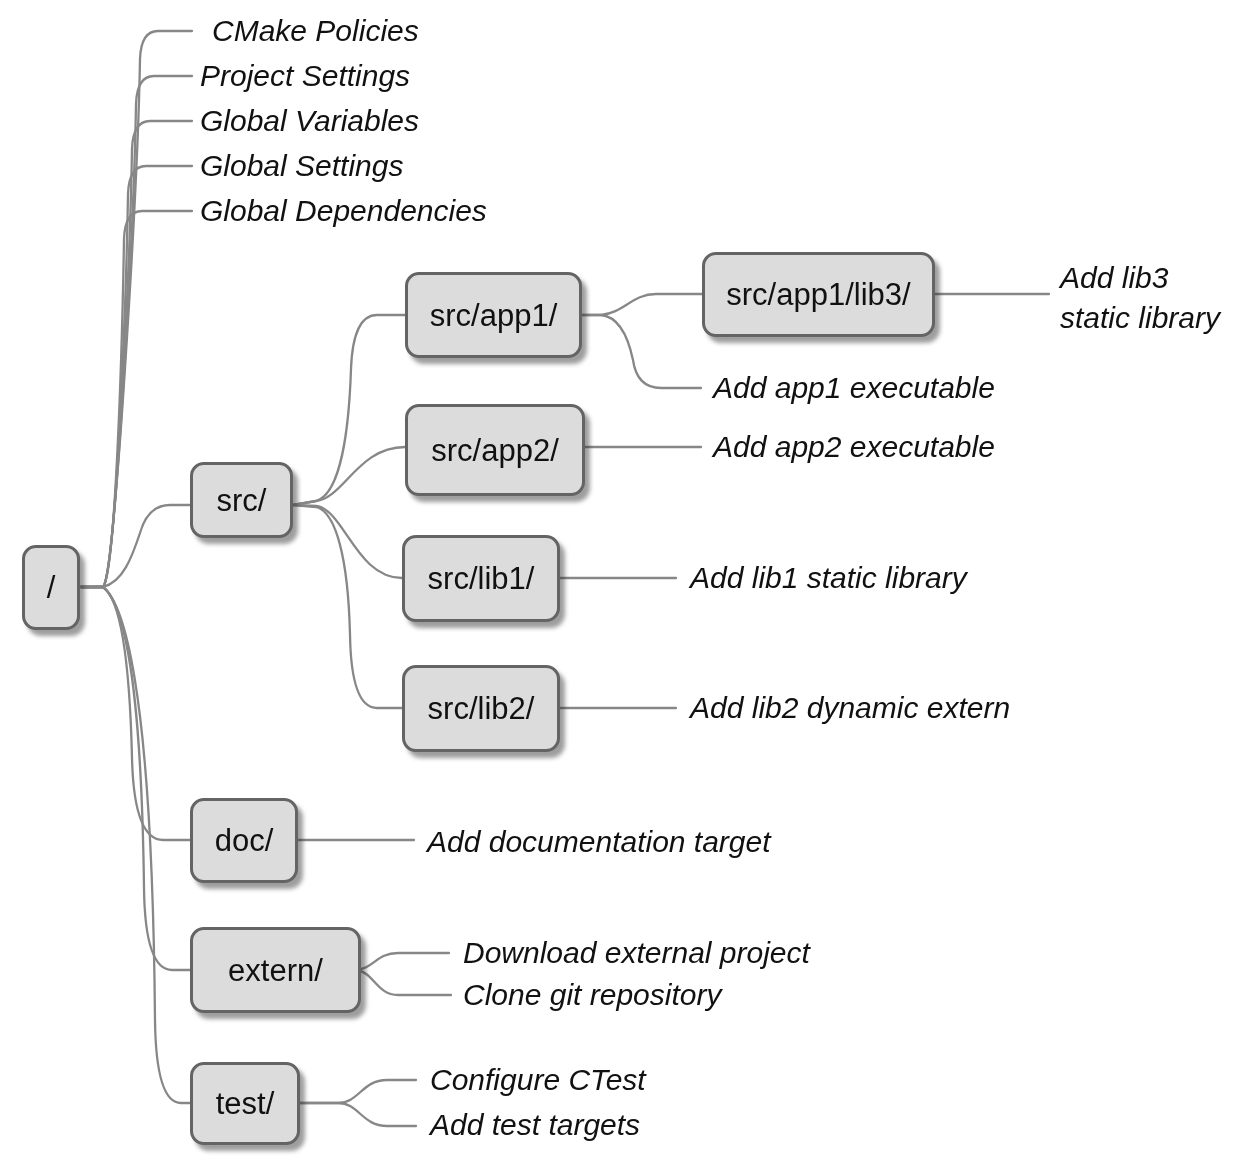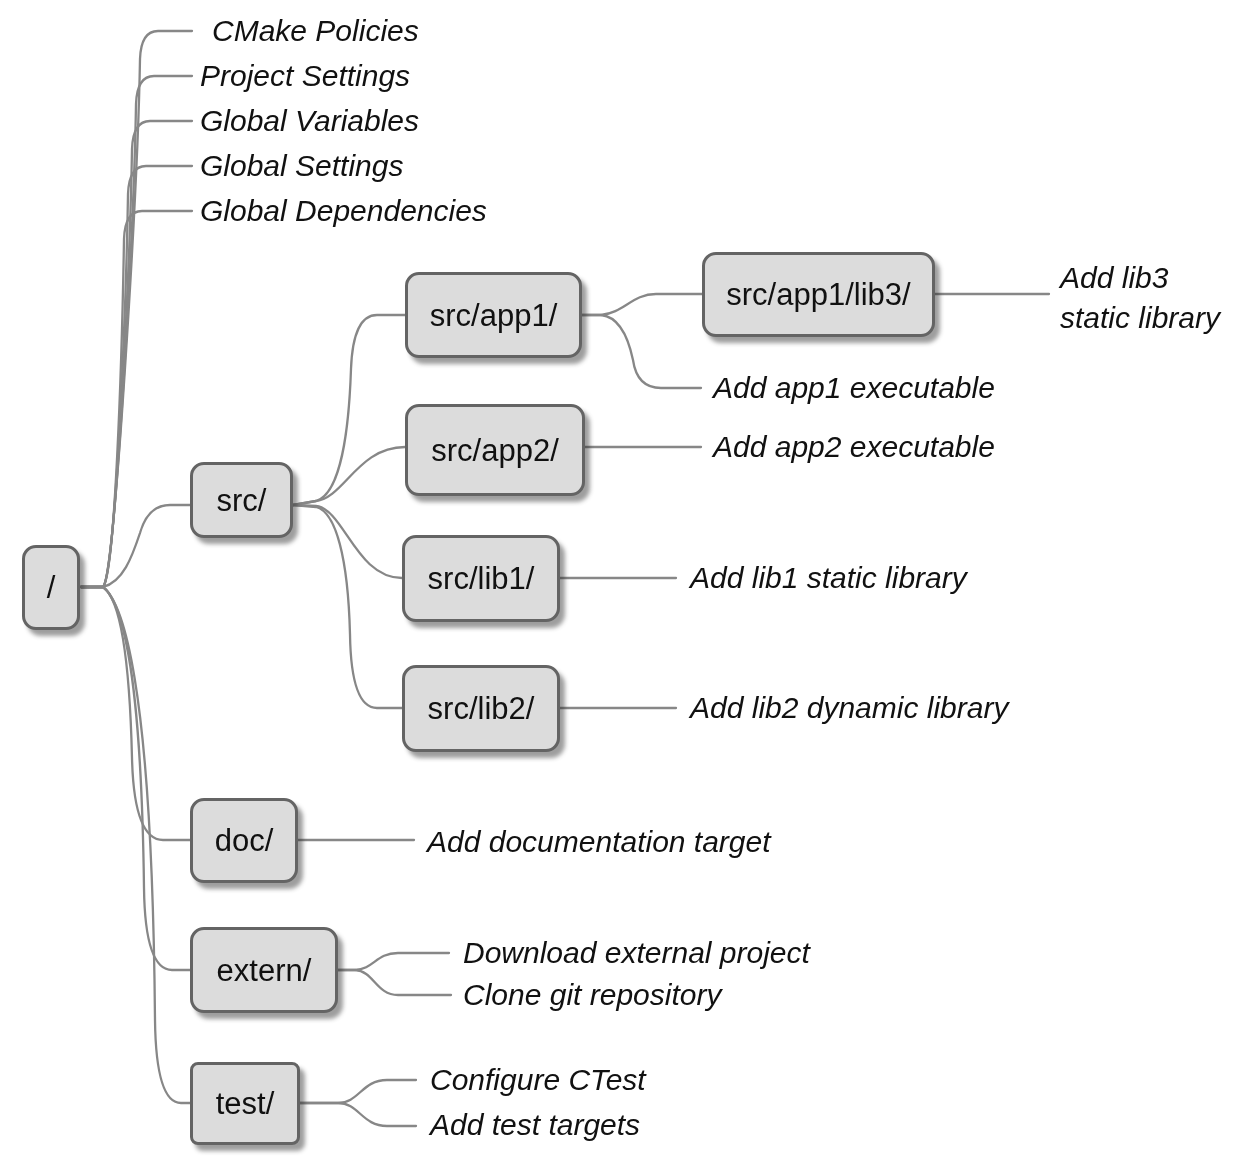--- a/index.html
+++ b/index.html
@@ -81,33 +81,33 @@
   </svg>
 
   <div class="node" style="left:22px;  top:545px;  width:58px;  height:85px;">/</div>
   <div class="node" style="left:190px; top:462px;  width:103px; height:76px;">src/</div>
   <div class="node" style="left:405px; top:272px;  width:177px; height:86px;">src/app1/</div>
   <div class="node" style="left:702px; top:252px;  width:233px; height:85px;">src/app1/lib3/</div>
   <div class="node" style="left:405px; top:404px;  width:180px; height:92px;">src/app2/</div>
   <div class="node" style="left:402px; top:535px;  width:158px; height:87px;">src/lib1/</div>
   <div class="node" style="left:402px; top:665px;  width:158px; height:87px;">src/lib2/</div>
   <div class="node" style="left:190px; top:798px;  width:108px; height:85px;">doc/</div>
-  <div class="node" style="left:190px; top:927px;  width:148px; height:86px;">extern/</div>
-  <div class="node" style="left:190px; top:1062px; width:110px; height:83px;border-radius:8px;">test/</div>
+  <div class="node" style="left:190px; top:927px;  width:171px; height:86px;">extern/</div>
+  <div class="node" style="left:190px; top:1062px; width:110px; height:83px;">test/</div>
 
   <div class="note" style="left:212px;  top:11px;">CMake Policies</div>
   <div class="note" style="left:200px;  top:56px;">Project Settings</div>
   <div class="note" style="left:200px;  top:101px;">Global Variables</div>
   <div class="note" style="left:200px;  top:146px;">Global Settings</div>
   <div class="note" style="left:200px;  top:191px;">Global Dependencies</div>
   <div class="note" style="left:1060px; top:258px;">Add lib3
 static library</div>
   <div class="note" style="left:713px;  top:368px;">Add app1 executable</div>
   <div class="note" style="left:713px;  top:427px;">Add app2 executable</div>
   <div class="note" style="left:690px;  top:558px;">Add lib1 static library</div>
-  <div class="note" style="left:690px;  top:688px;">Add lib2 dynamic library</div>
+  <div class="note" style="left:690px;  top:688px;">Add lib2 dynamic extern</div>
   <div class="note" style="left:427px;  top:822px;">Add documentation target</div>
   <div class="note" style="left:463px;  top:933px;">Download external project</div>
   <div class="note" style="left:463px;  top:975px;">Clone git repository</div>
   <div class="note" style="left:430px;  top:1060px;">Configure CTest</div>
   <div class="note" style="left:430px;  top:1105px;">Add test targets</div>
 
 </div>
 
 </body></html>

